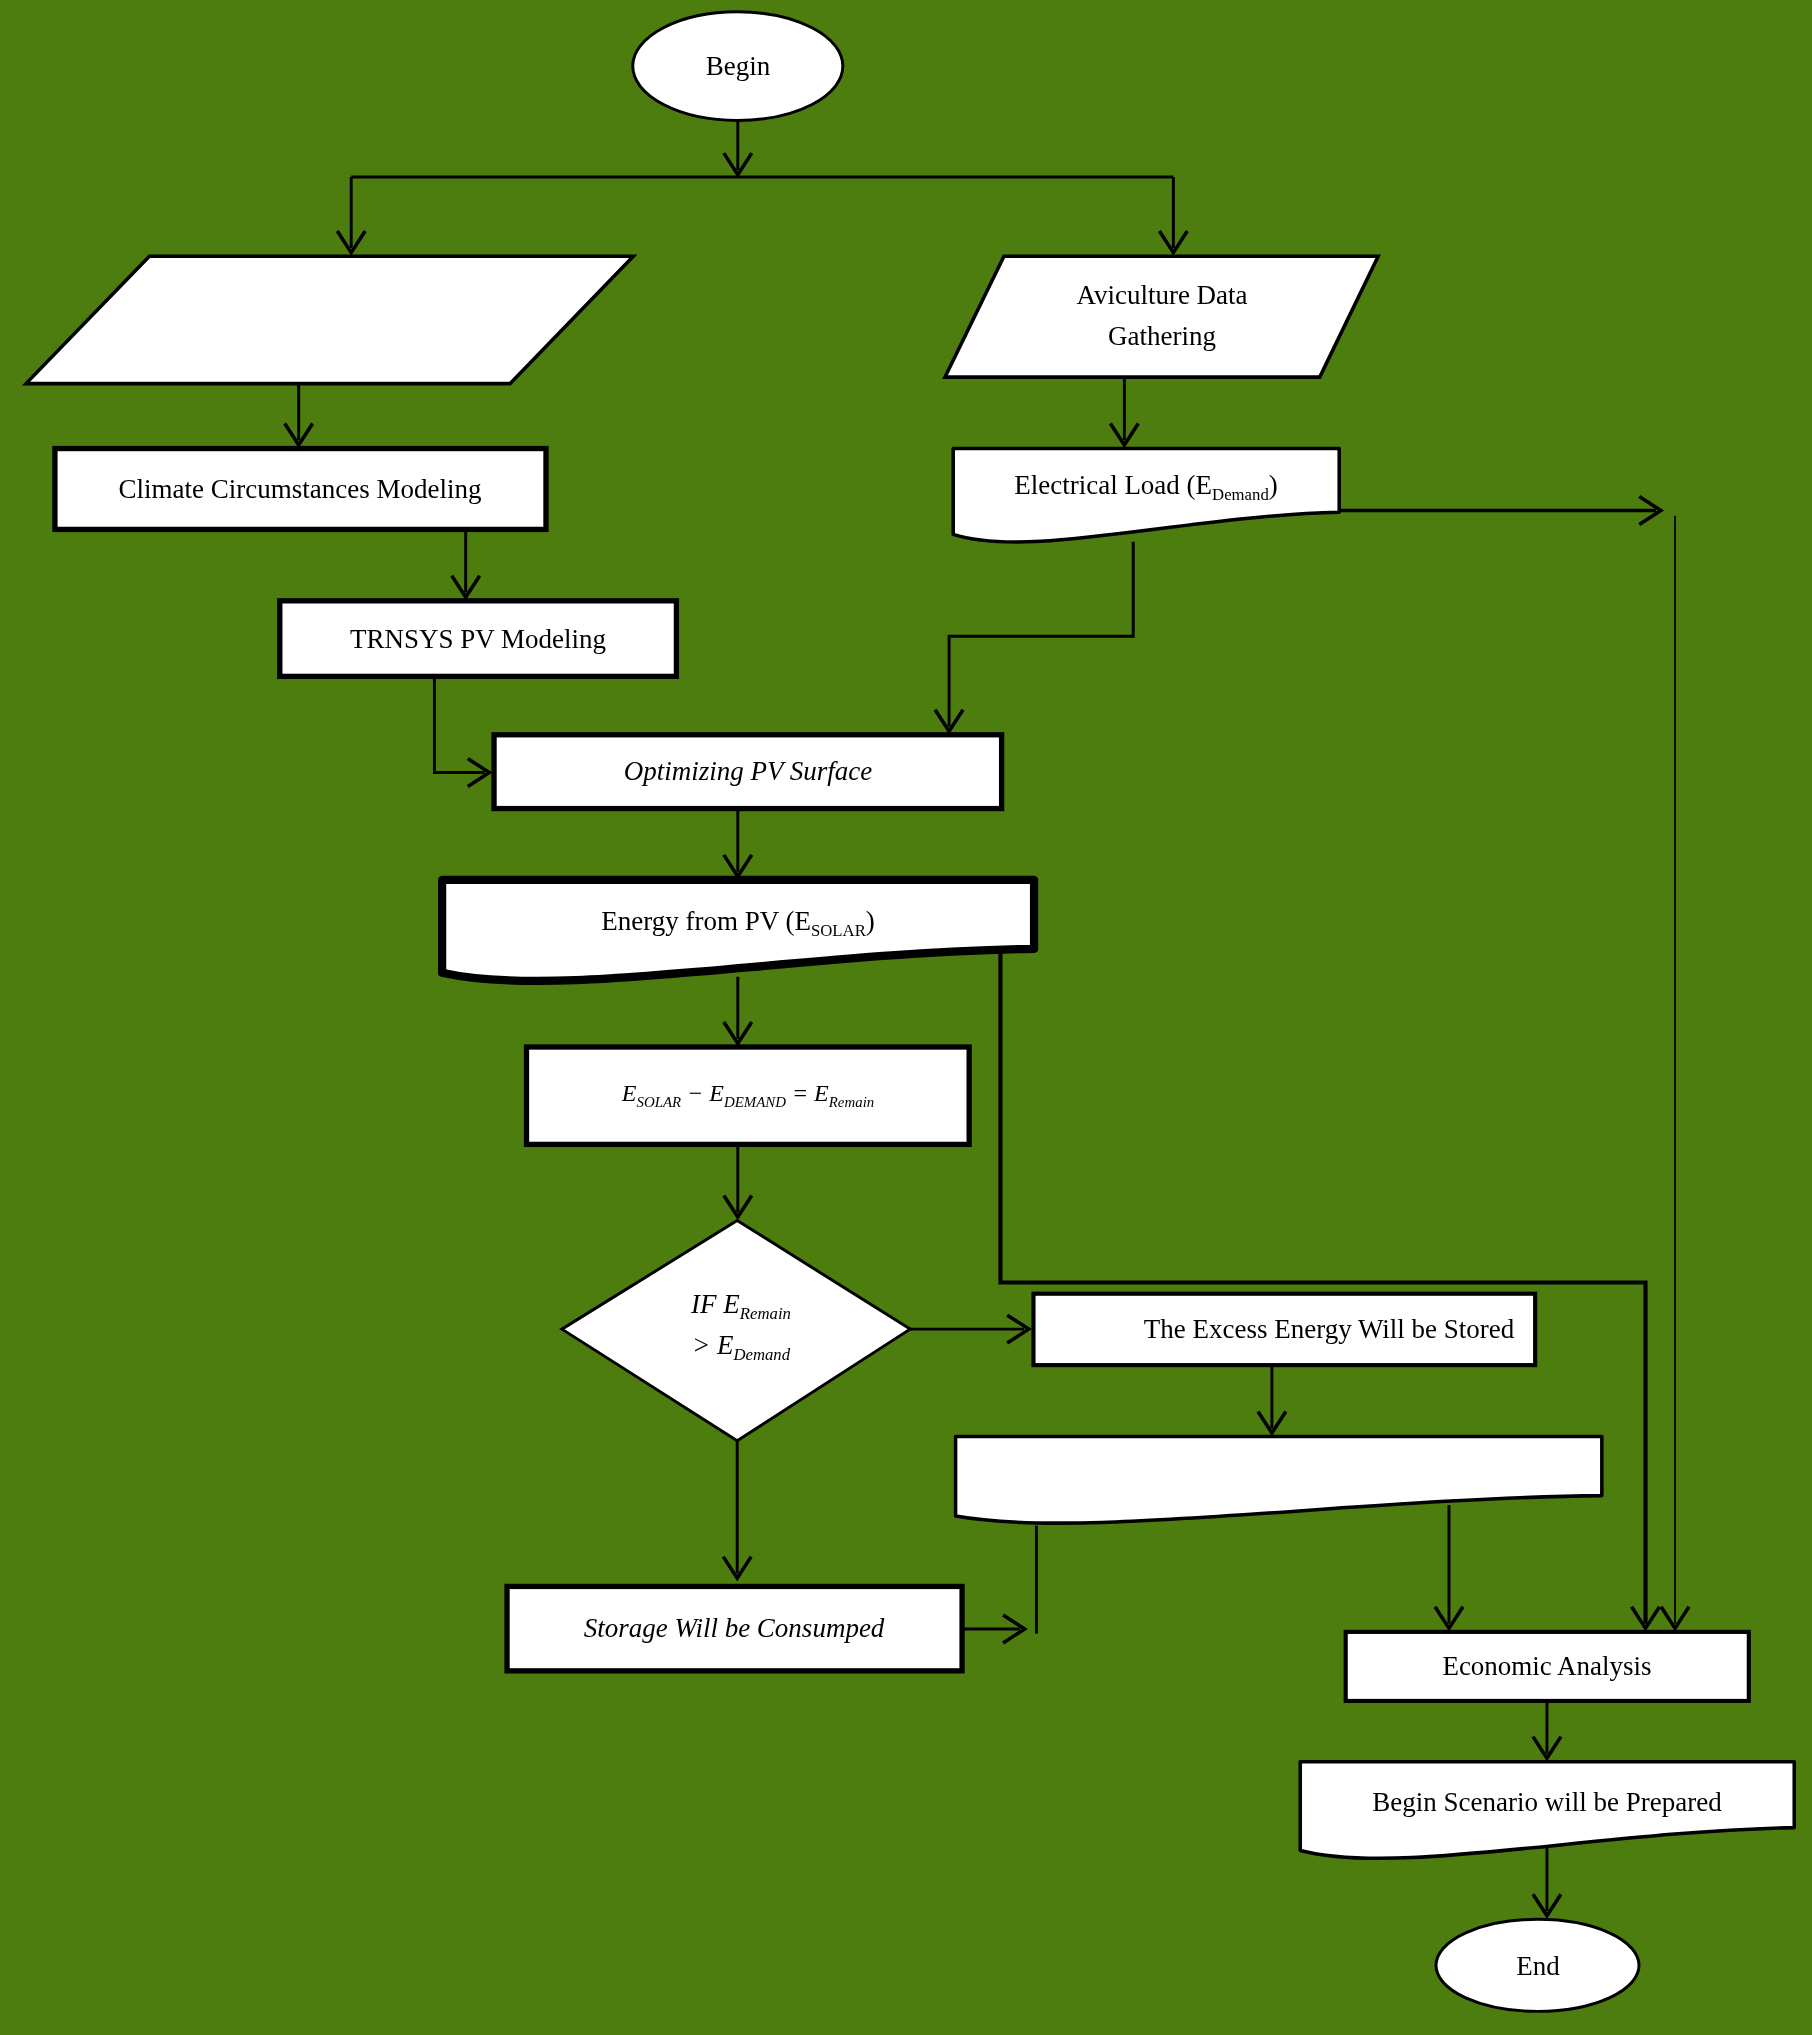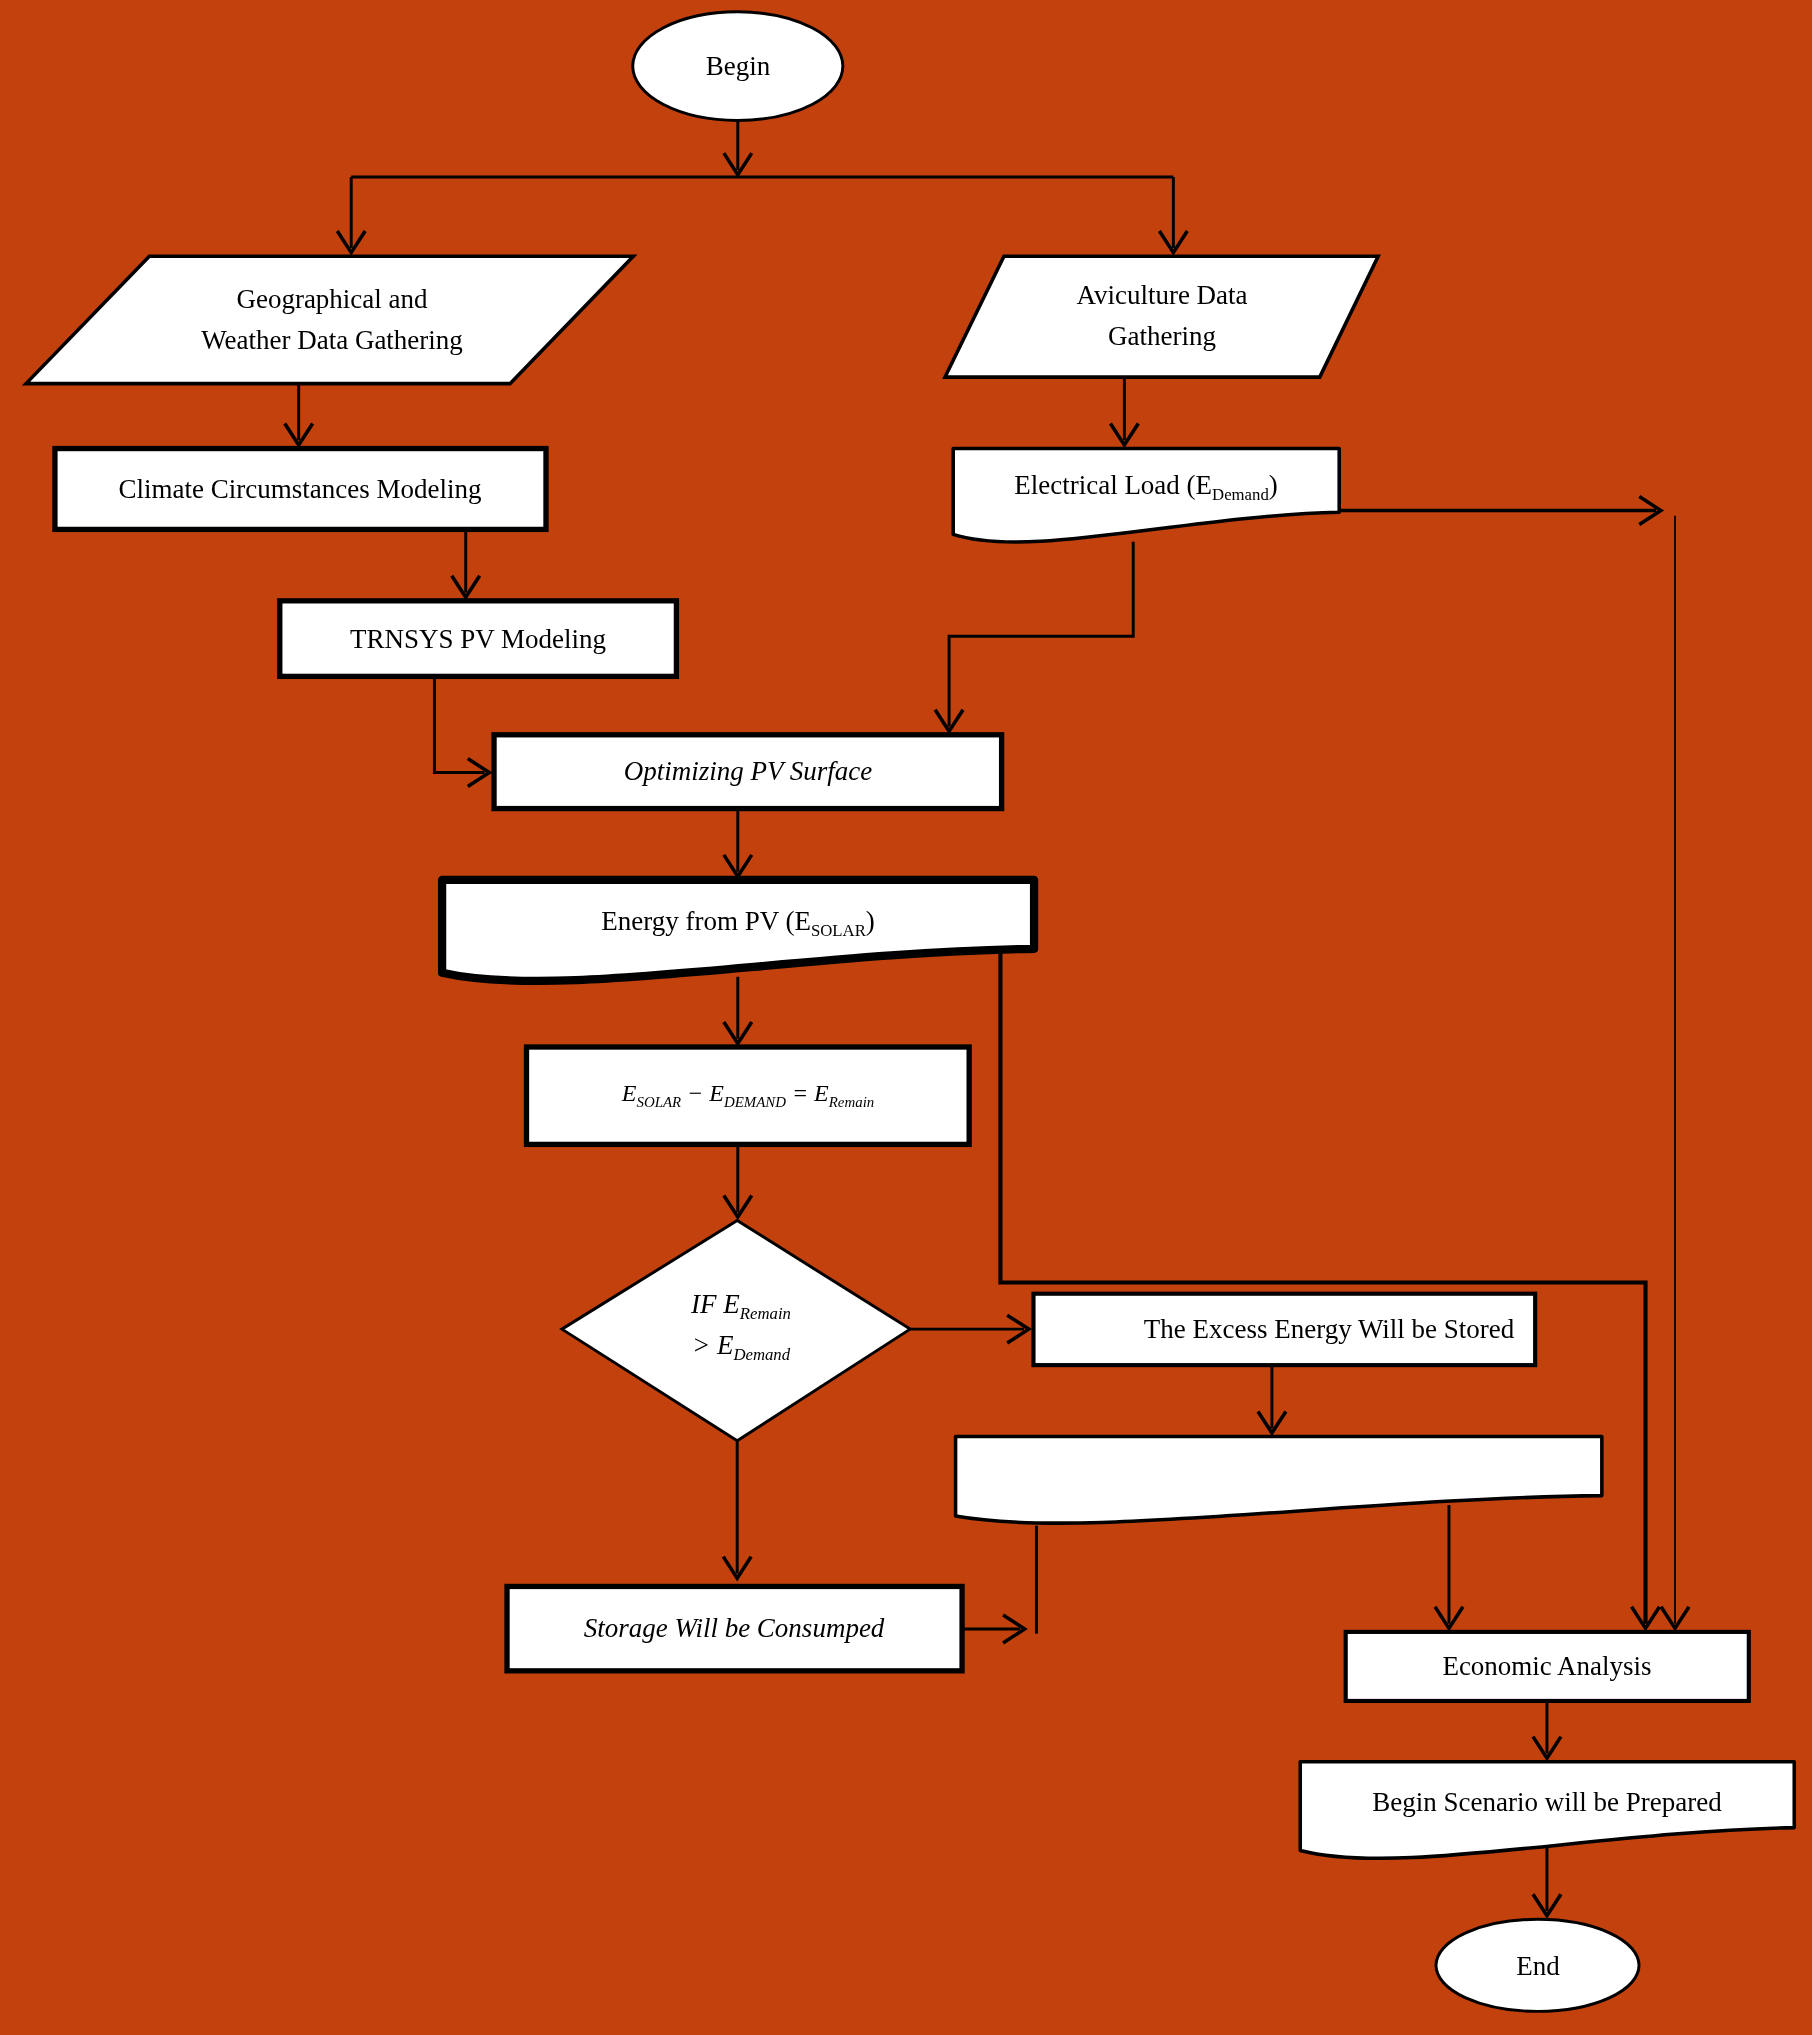--- a/index.html
+++ b/index.html
@@ -1,19 +1,19 @@
 <!DOCTYPE html>
 <html style="font-size:9.4px"><head>
 <meta charset="utf-8">
 <style>
   html,body{margin:0;padding:0;background:#ffffff;}
   #canvas{
     position:relative;
     width:1812px;height:2035px;
-    background:#c2410c;
+    background:#4d7c0f;
     font-family:"Liberation Serif", serif;
     overflow:hidden;
   }
   #shapes{position:absolute;left:0;top:0;width:100%;height:100%;}
   .lbl{
     position:absolute;
     transform:translate(-50%,-50%);
     font-size:27px;
     line-height:1.5;
     color:#000;
@@ -85,21 +85,20 @@
       <polyline points="1702,2738 1736,2760 1702,2782" fill="none" stroke="#000000" stroke-width="6" stroke-linecap="square"></polyline>
       <polyline points="2433,2725 2455,2759 2477,2725" fill="none" stroke="#000000" stroke-width="6" stroke-linecap="square"></polyline>
       <polyline points="2766,2725 2788,2759 2810,2725" fill="none" stroke="#000000" stroke-width="6" stroke-linecap="square"></polyline>
       <polyline points="2780,843 2814,865 2780,887" fill="none" stroke="#000000" stroke-width="6" stroke-linecap="square"></polyline>
       <polyline points="2816,2725 2838,2759 2860,2725" fill="none" stroke="#000000" stroke-width="6" stroke-linecap="square"></polyline>
       <polyline points="2599,2945 2621,2979 2643,2945" fill="none" stroke="#000000" stroke-width="6" stroke-linecap="square"></polyline>
       <polyline points="2599,3212 2621,3246 2643,3212" fill="none" stroke="#000000" stroke-width="6" stroke-linecap="square"></polyline>
     </svg>
 
   <div class="lbl" style="left:738px;top:66px;"><span>Begin</span></div>
-  <div class="lbl" style="left:332px;top:319px;"><span>Geographical and</span><br><span>Weather Data Gathering</span></div>
   <div class="lbl" style="left:1162px;top:315px;"><span>Aviculture Data</span><br><span>Gathering</span></div>
   <div class="lbl" style="left:300px;top:489px;"><span>Climate Circumstances Modeling</span></div>
   <div class="lbl" style="left:1146px;top:485px;"><span>Electrical Load (E</span><sub>Demand</sub><span>)</span></div>
   <div class="lbl" style="left:478px;top:639px;"><span>TRNSYS PV Modeling</span></div>
   <div class="lbl" style="left:748px;top:771px;font-style:italic;"><span>Optimizing PV Surface</span></div>
   <div class="lbl" style="left:738px;top:921px;"><span>Energy from PV (E</span><sub>SOLAR</sub><span>)</span></div>
   <div class="lbl italic eq" style="left:748px;top:1093px;"><span>E</span><sub>SOLAR</sub><span> − E</span><sub>DEMAND</sub><span> = E</span><sub>Remain</sub></div>
   <div class="lbl italic" style="left:741px;top:1324px;"><span>IF E</span><sub>Remain</sub><br><span>&gt; E</span><sub>Demand</sub></div>
   <div class="lbl" style="left:1284px;top:1329px;margin-left:45px;"><span>The Excess Energy Will be Stored</span></div>
   <div class="lbl italic" style="left:734px;top:1628px;"><span>Storage Will be Consumped</span></div>

